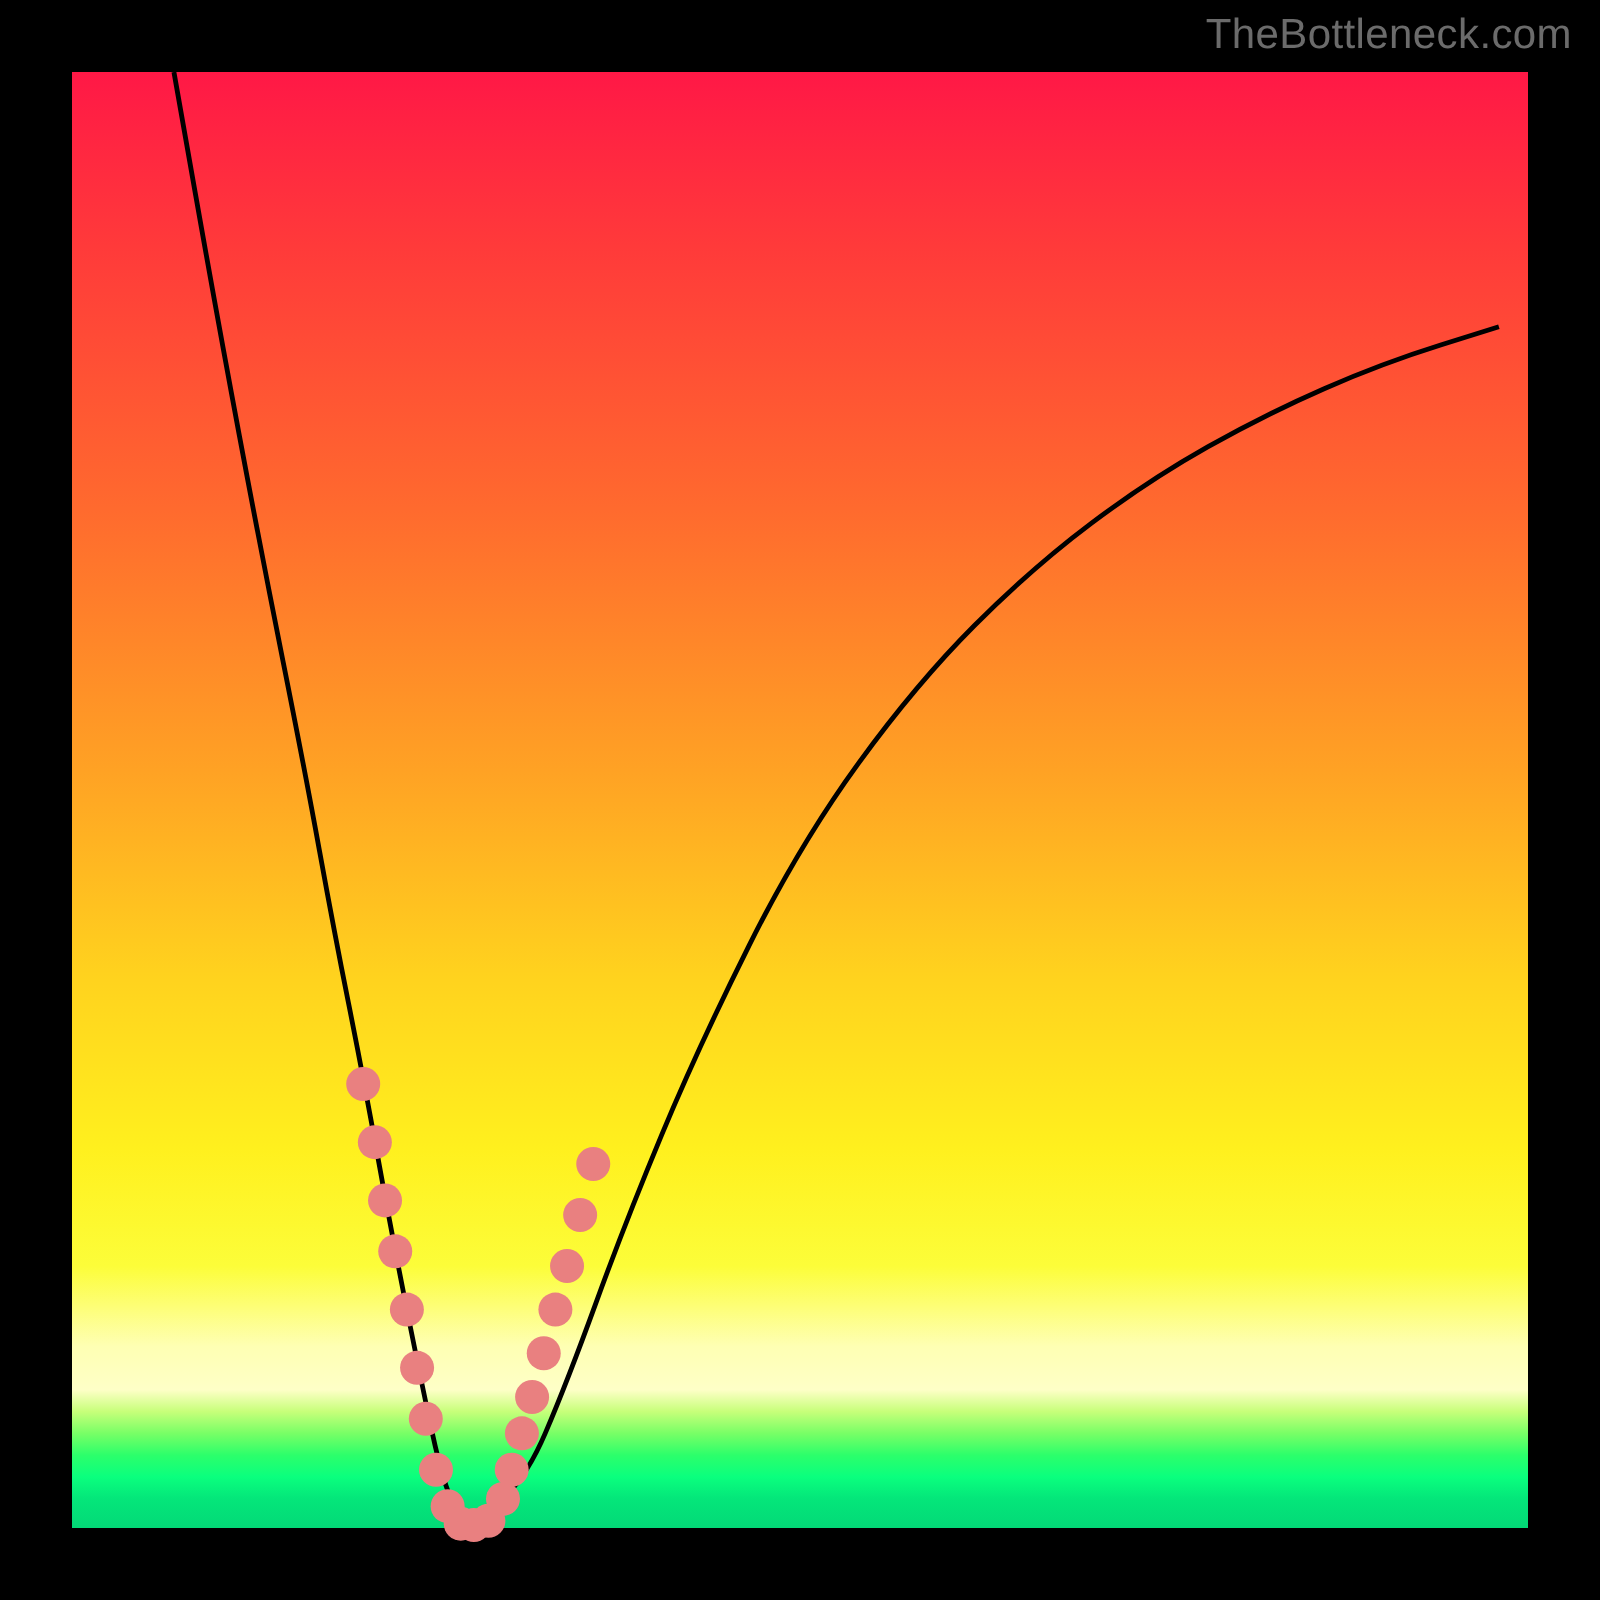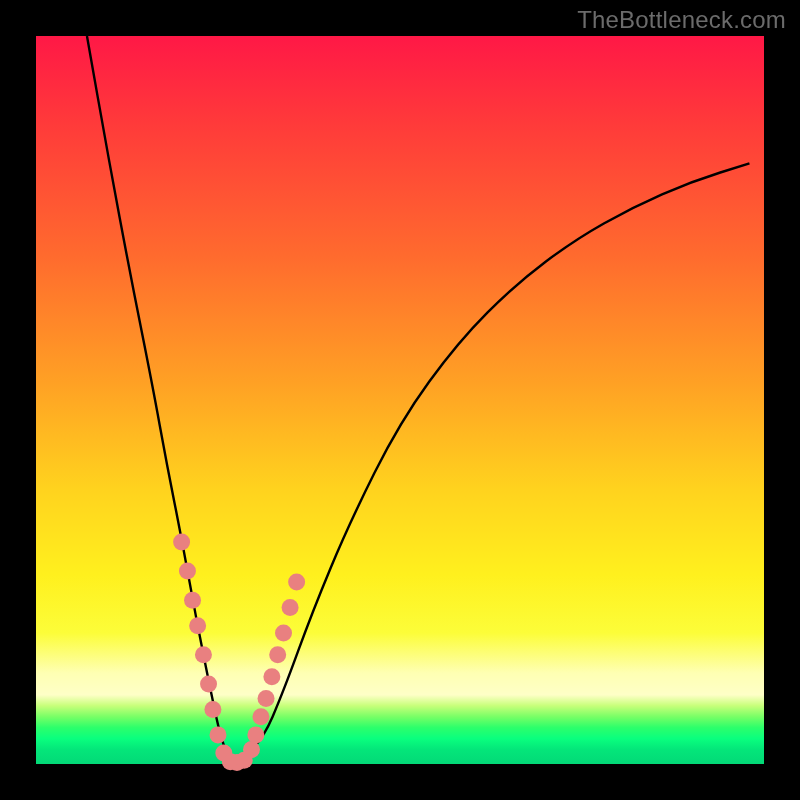--- a/index.html
+++ b/index.html
@@ -40,21 +40,21 @@
       #0aff7e 96.5%,
       #04e67a 98%,
       #03d977 100%
     );
   }
   .watermark {
     position: absolute;
     top: 6px;
     right: 14px;
     color: #6b6b6b;
-    font-size: 24px;
+    font-size: 21px;
     font-weight: 500;
     letter-spacing: 0.2px;
     user-select: none;
   }
   svg.curve {
     position: absolute;
     left: 0; top: 0;
     width: 728px; height: 728px;
     overflow: visible;
   }

